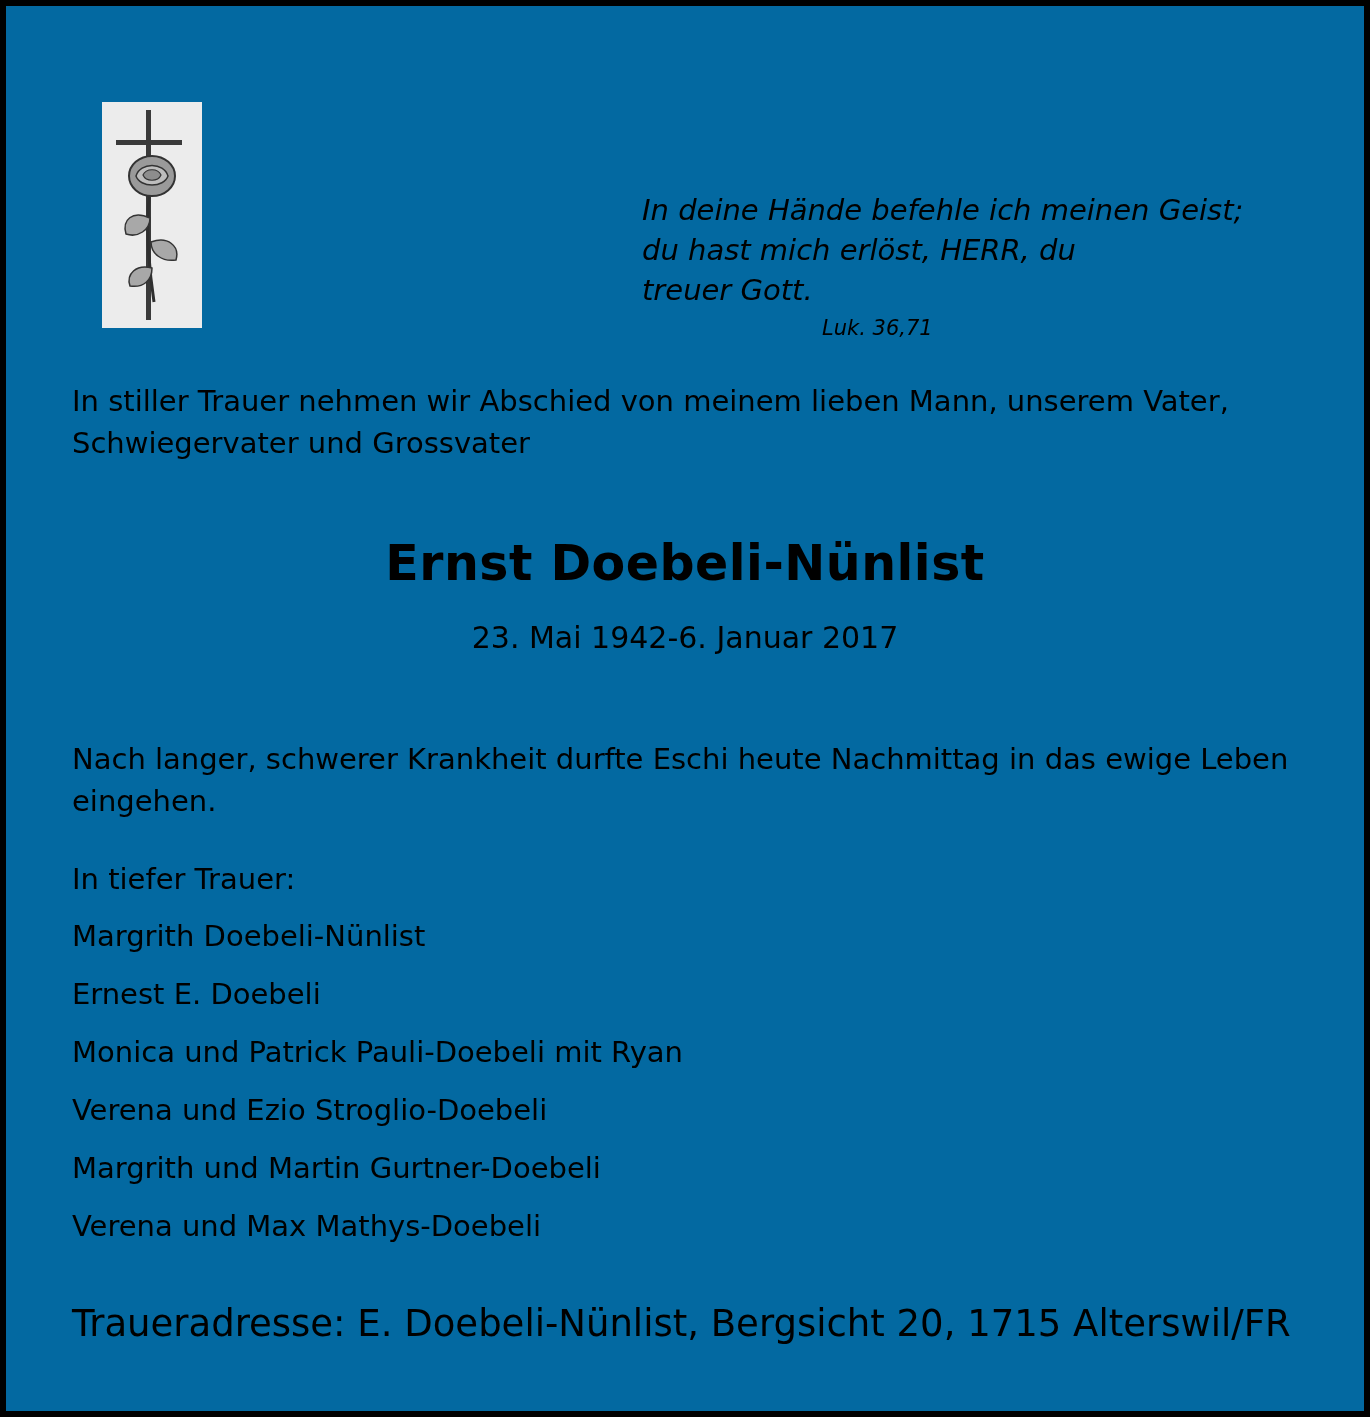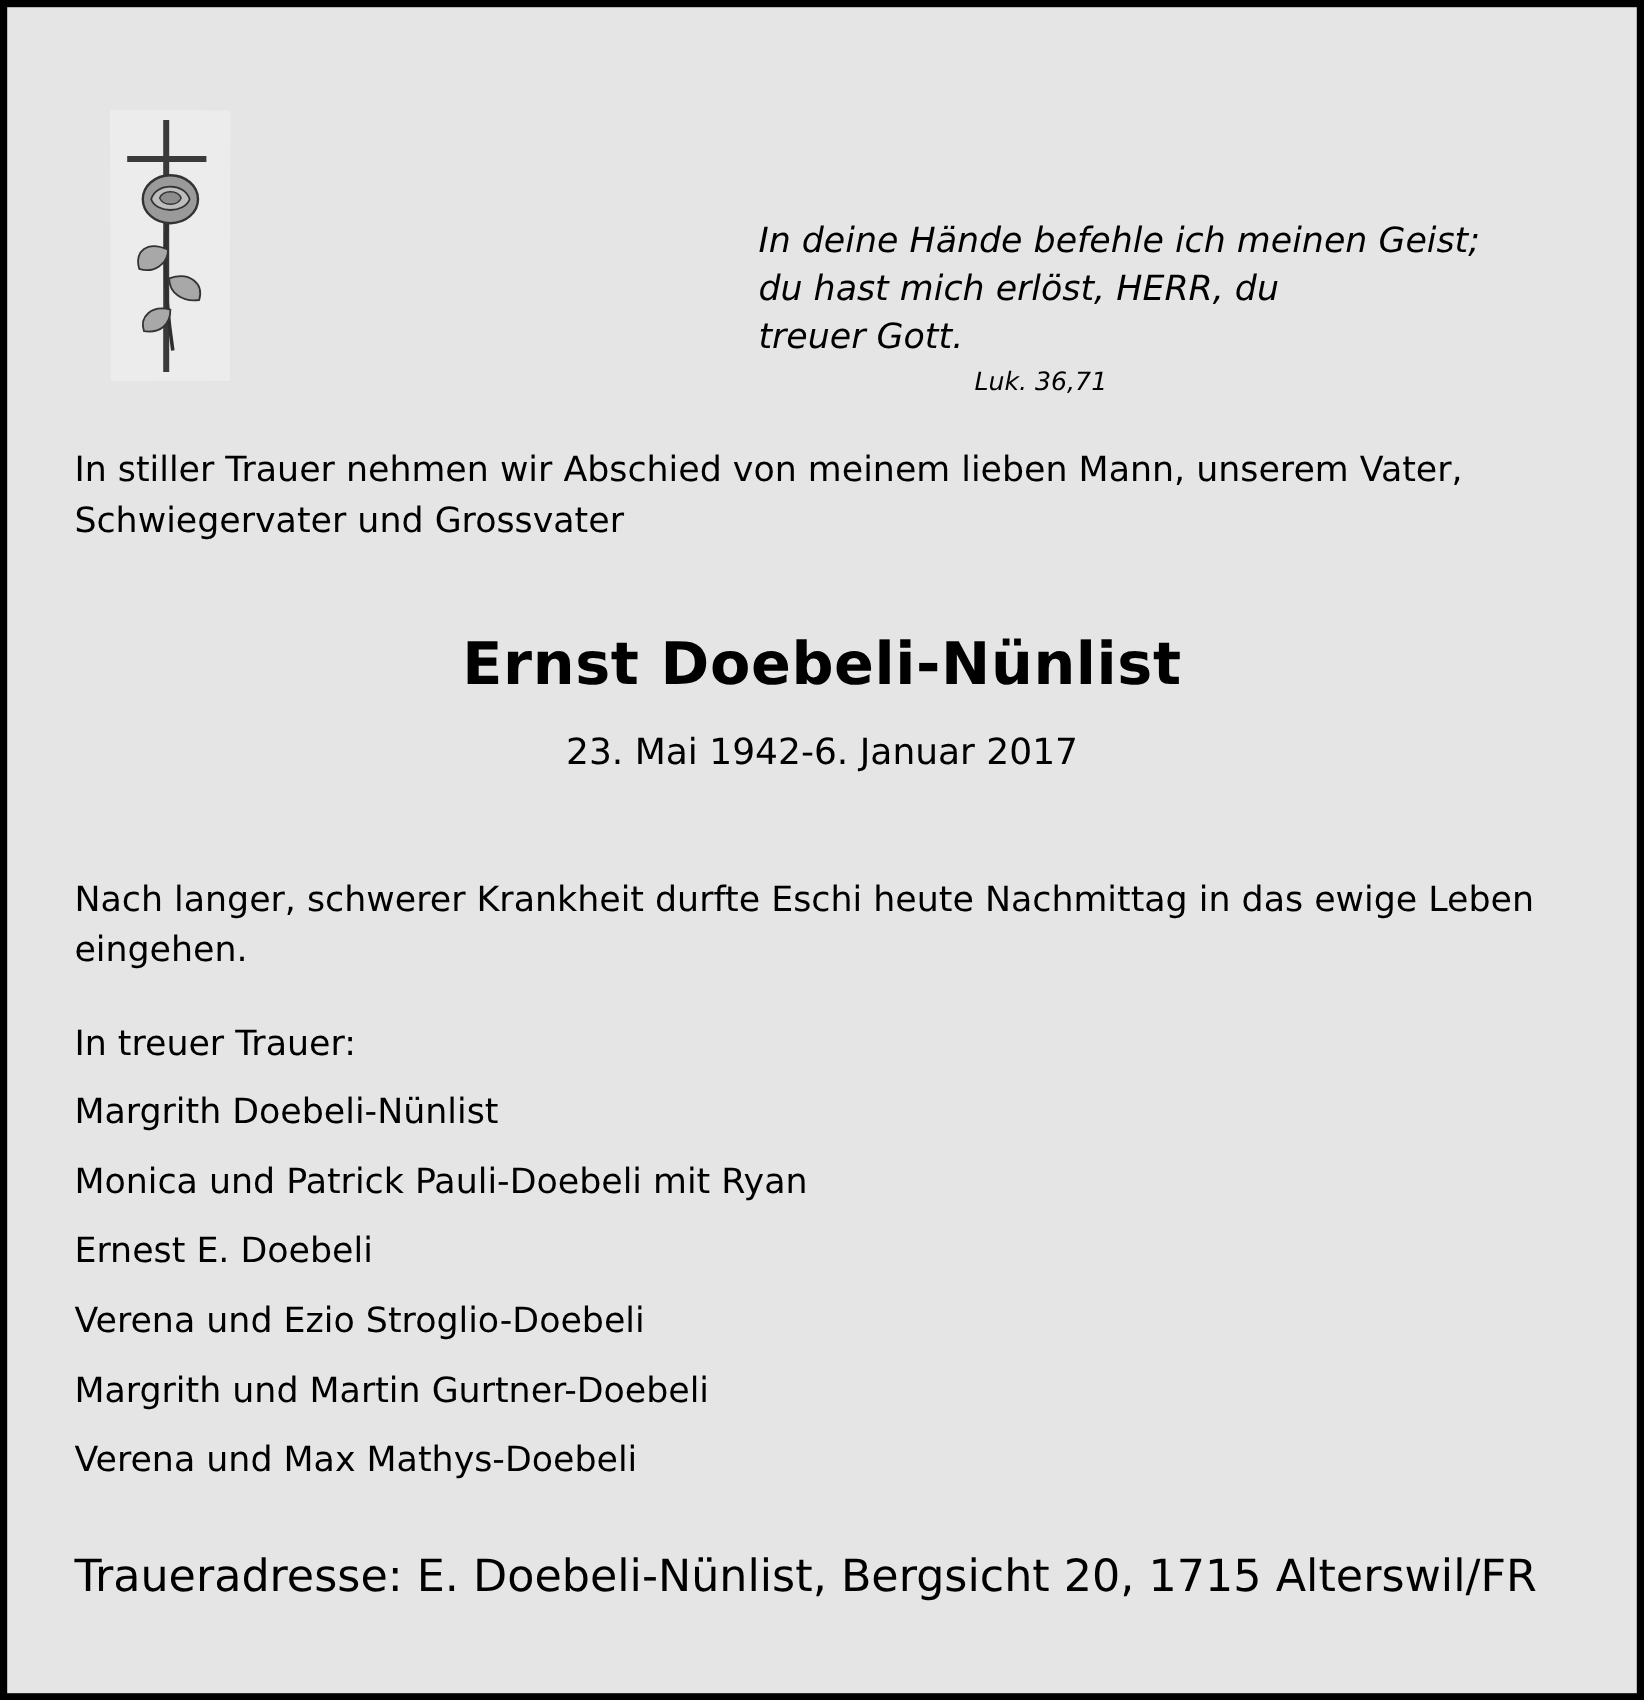--- a/index.html
+++ b/index.html
@@ -12,23 +12,23 @@
     height: 1417px;
     font-family: "DejaVu Sans", sans-serif;
     color: #000000;
     overflow: hidden;
   }
   .notice {
     position: relative;
     box-sizing: border-box;
     width: 1370px;
     height: 1417px;
-    background: #e5e5e5;
+    background: #0369a1;
     border: 6px solid #000000;
-    padding: 6px;
+    padding: 16px;
   }
   .inner {
     position: relative;
     box-sizing: border-box;
     width: 100%;
     height: 100%;
     padding: 58px 50px 20px 50px;
   }
 
   
@@ -156,26 +156,26 @@
 
     <p class="intro">In stiller Trauer nehmen wir Abschied von meinem lieben Mann, unserem Vater, Schwiegervater und Grossvater</p>
 
     <div class="name-block">
       <div class="deceased-name">Ernst Doebeli-Nünlist</div>
       <div class="dates">23. Mai 1942-6. Januar 2017</div>
     </div>
 
     <p class="passage">Nach langer, schwerer Krankheit durfte Eschi heute Nachmittag in das ewige Leben eingehen.</p>
 
-    <div class="mourners-head">In treuer Trauer:</div>
+    <div class="mourners-head">In tiefer Trauer:</div>
 
     <ul class="mourners">
       <li>Margrith Doebeli-Nünlist</li>
+      <li>Ernest E. Doebeli</li>
       <li>Monica und Patrick Pauli-Doebeli mit Ryan</li>
-      <li>Ernest E. Doebeli</li>
       <li>Verena und Ezio Stroglio-Doebeli</li>
       <li>Margrith und Martin Gurtner-Doebeli</li>
       <li>Verena und Max Mathys-Doebeli</li>
     </ul>
 
     <div class="address">Traueradresse: E. Doebeli-Nünlist, Bergsicht 20, 1715 Alterswil/FR</div>
 
   </div>
 </div>
 

